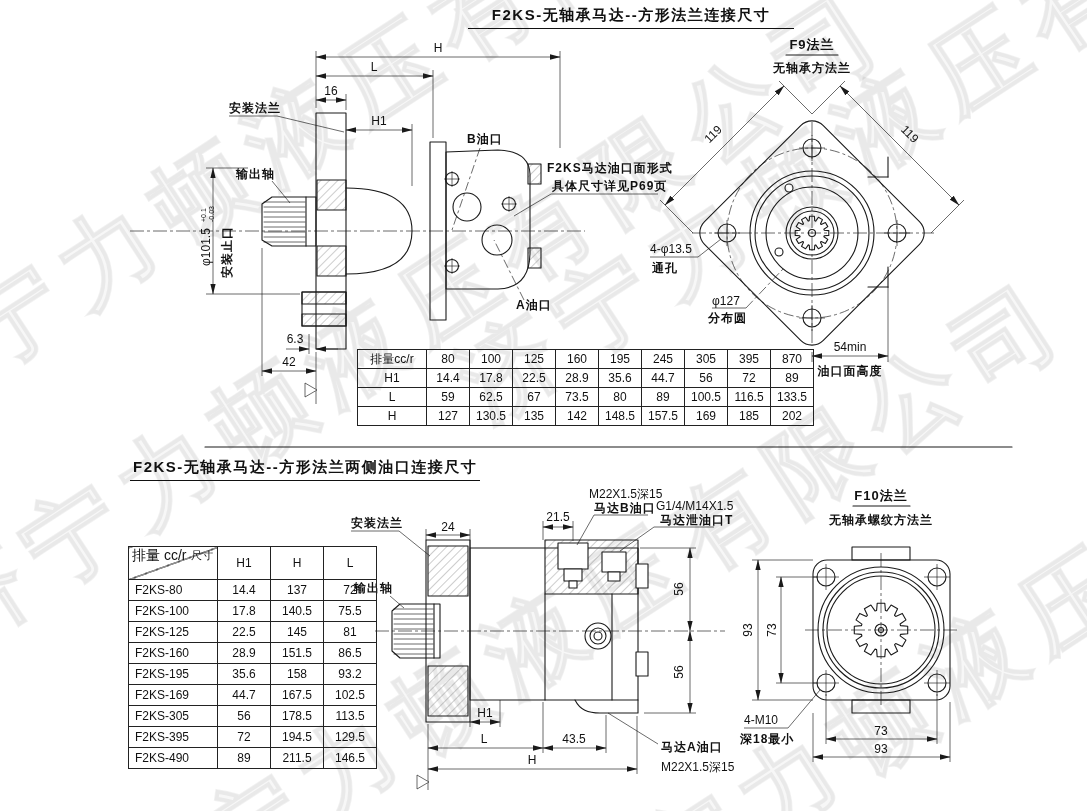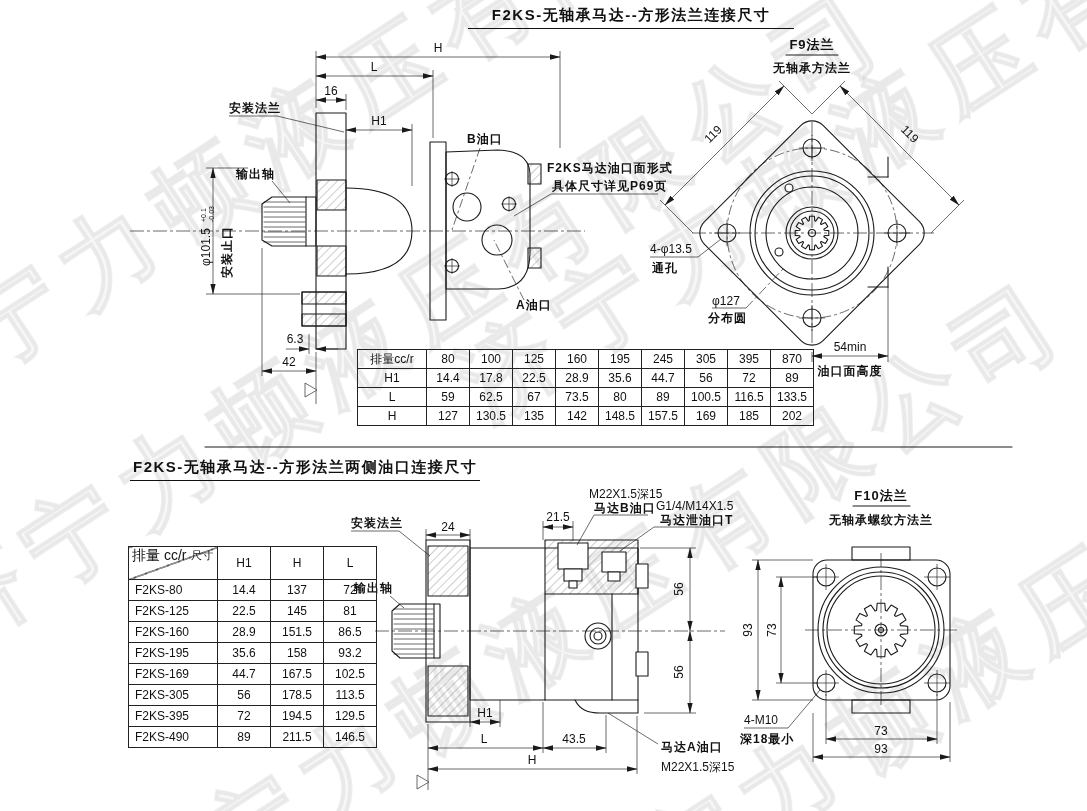--- a/index.html
+++ b/index.html
@@ -455,20 +455,26 @@
       <td>H</td>
       <td>L</td>
     </tr>
     <tr>
           <td>F2KS-80</td>
           <td>14.4</td>
           <td>137</td>
           <td>72</td>
         </tr>
     <tr>
+          <td>F2KS-100</td>
+          <td>17.8</td>
+          <td>140.5</td>
+          <td>75.5</td>
+        </tr>
+    <tr>
           <td>F2KS-125</td>
           <td>22.5</td>
           <td>145</td>
           <td>81</td>
         </tr>
     <tr>
           <td>F2KS-160</td>
           <td>28.9</td>
           <td>151.5</td>
           <td>86.5</td>

